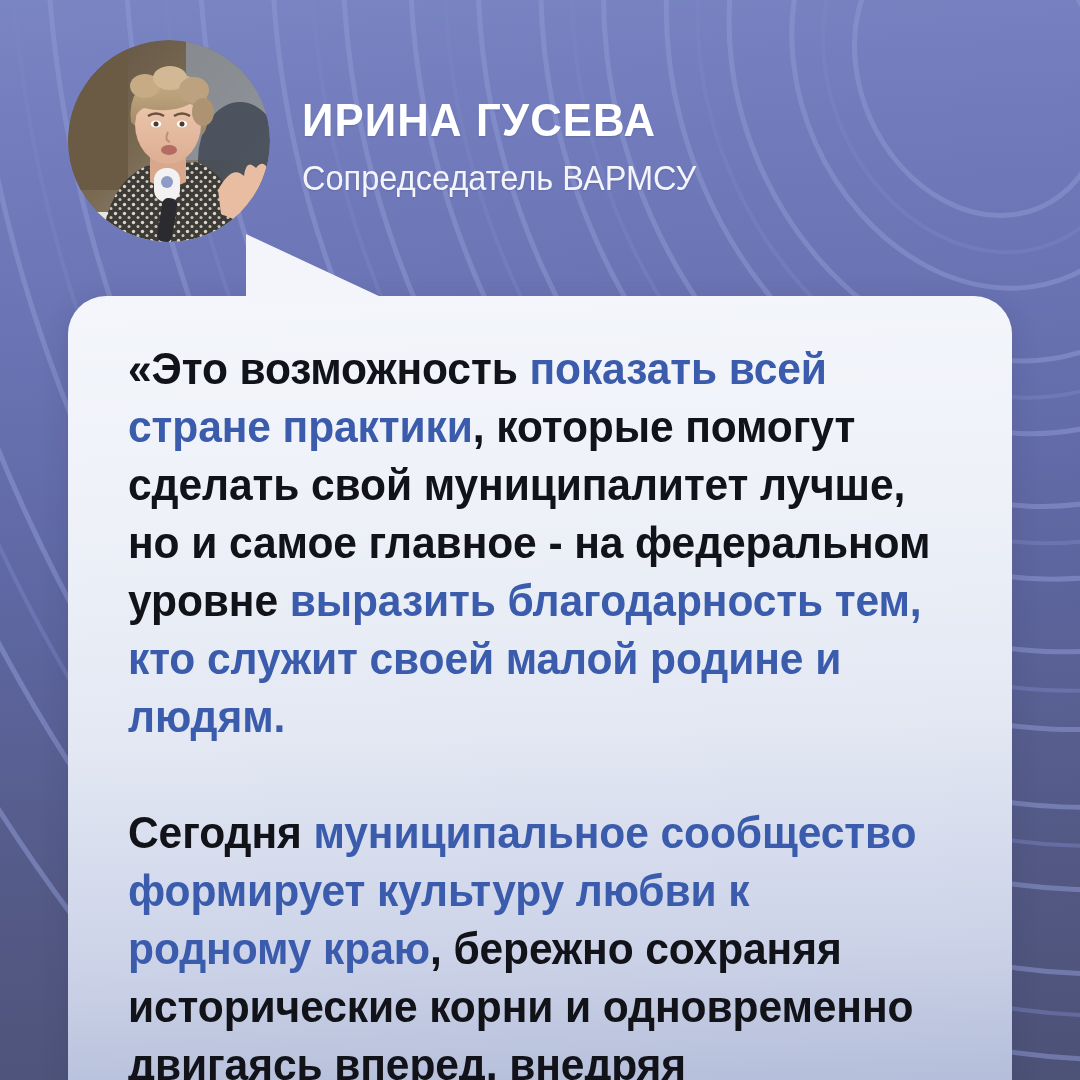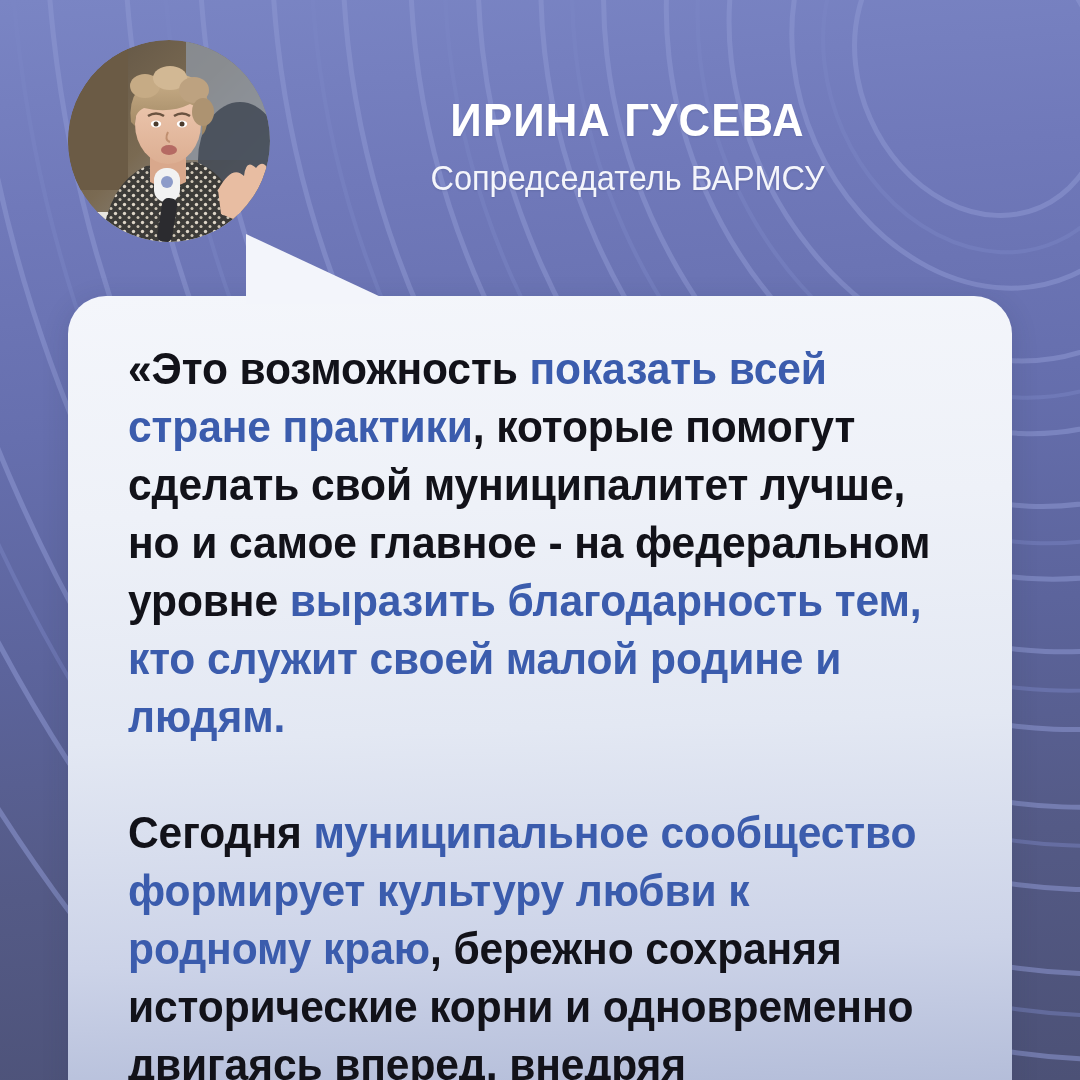--- a/index.html
+++ b/index.html
@@ -24,21 +24,21 @@
   .header{position:absolute;left:0;top:0;width:1080px;height:300px;}
 
   .avatar{
     position:absolute;left:68px;top:40px;
     width:202px;height:202px;border-radius:50%;
     overflow:hidden;
   }
   .avatar svg{display:block;width:202px;height:202px;}
 
   .namewrap{
-    position:absolute;left:302px;top:96px;width:700px;text-align:center;
+    position:absolute;left:302px;top:96px;width:700px;
   }
   .speaker-name{
     color:#ffffff;
     font-size:47px;
     font-weight:700;
     letter-spacing:1.2px;
     line-height:1.0;
     transform:scaleX(.93);
     transform-origin:left center;
     white-space:nowrap;

